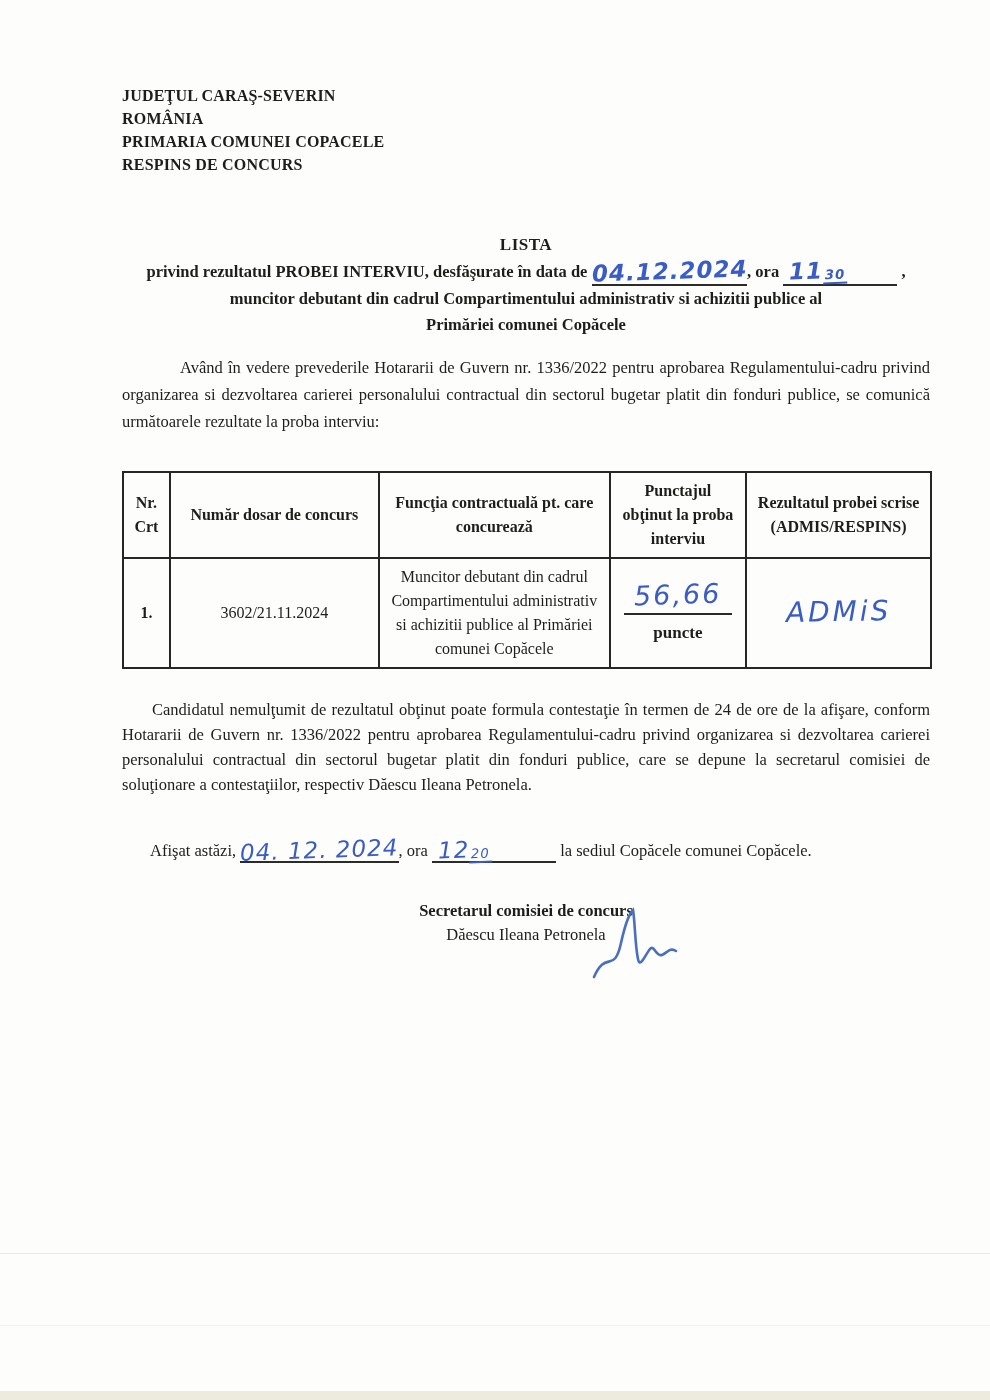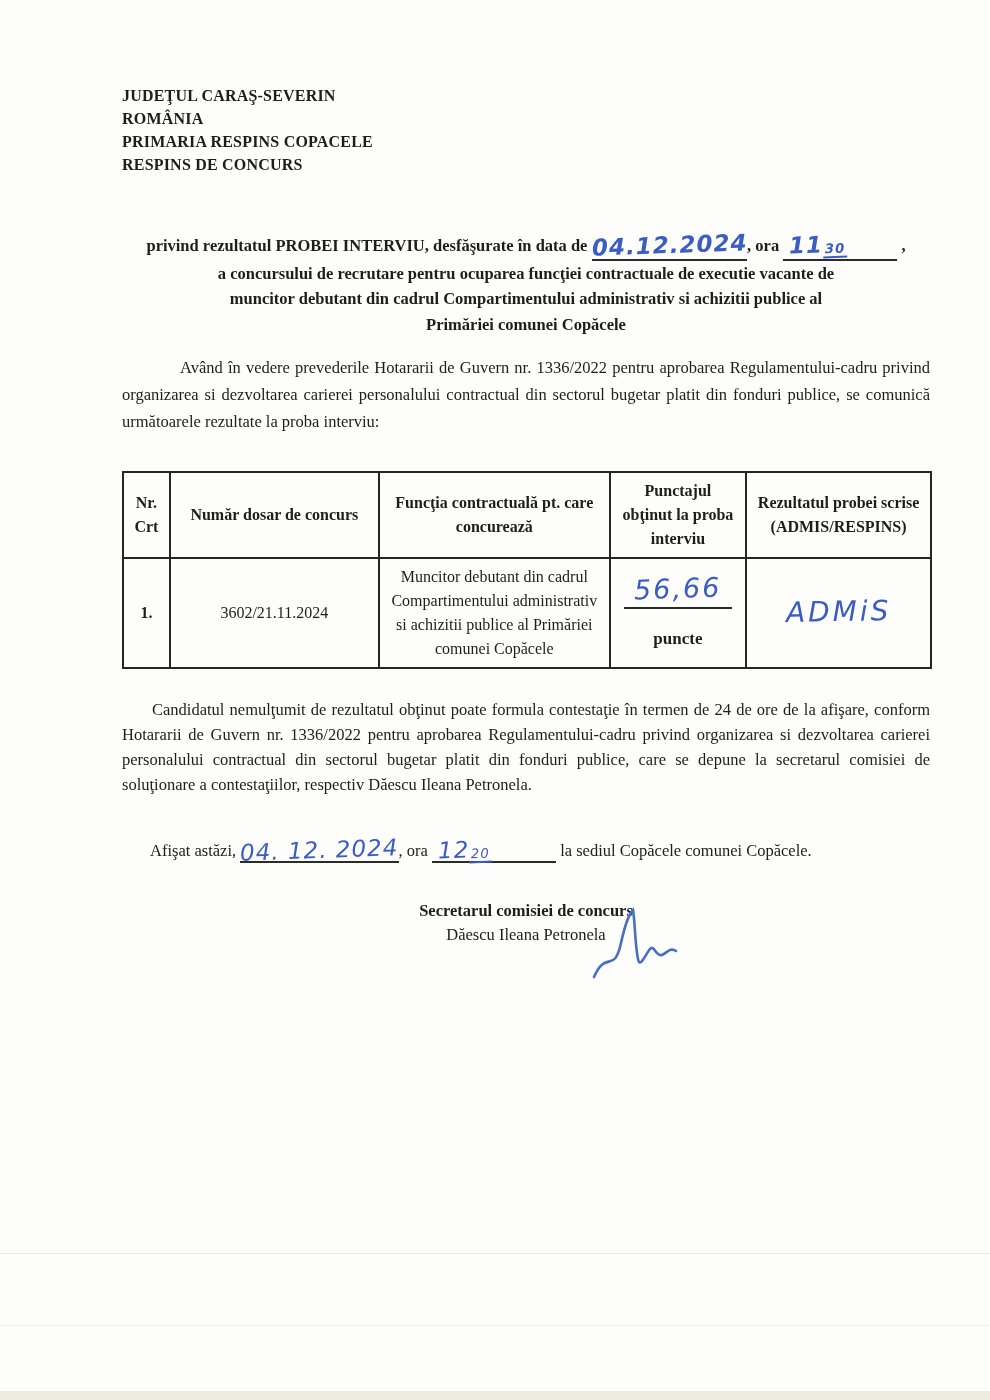--- a/index.html
+++ b/index.html
@@ -72,21 +72,21 @@
   .col-functia{width:28.6%;}
   .col-punctaj{width:16.9%;}
   .col-rezultat{width:22.9%;}
   .score-box{display:inline-block;}
   .score-line{
     border-bottom:2px solid #2a2a26;
     padding:0 10px 2px 10px;
     text-align:left;
   }
   .score-hw{font-size:27px;letter-spacing:2px;}
-  .score-unit{font-weight:bold;font-size:17px;padding-top:18px;}
+  .score-unit{font-weight:bold;font-size:17px;padding-top:6px;}
   .result-hw{font-size:28px;letter-spacing:3px;transform:rotate(-1deg);}
 
   
   .afisat{margin-top:40px;font-size:16.5px;padding-left:28px;}
   .afisat .blank{min-width:130px;}
 
   
   .sig-block{margin-top:36px;text-align:center;font-size:16.5px;line-height:24px;position:relative;}
   .sig-role{font-weight:bold;}
   .sig-svg{position:absolute;left:468px;top:6px;}
@@ -101,32 +101,32 @@
 </style>
 </head>
 <body>
 
 <div class="page" data-interactable="false">
   <div class="content" data-interactable="false">
 
     <div class="org-header" data-interactable="false">
       <div data-interactable="false">JUDEŢUL CARAŞ-SEVERIN</div>
       <div data-interactable="false">ROMÂNIA</div>
-      <div data-interactable="false">PRIMARIA RESPINS COPACELE</div>
+      <div data-interactable="false">PRIMARIA COMUNEI COPACELE</div>
       <div data-interactable="false">RESPINS DE CONCURS</div>
     </div>
 
     <div class="title-block" data-interactable="false">
+      <div class="t1" data-interactable="false">LISTA</div>
       <div data-interactable="false">
         <span data-interactable="false">privind rezultatul PROBEI INTERVIU, desfăşurate în data de</span>
         <span class="blank" style="min-width:138px;" data-interactable="false"><span class="hw" style="font-size:23px;" data-interactable="false">04.12.2024</span></span><span data-interactable="false">, ora</span>
         <span class="blank" style="min-width:108px;text-align:left;padding-left:6px;" data-interactable="false"><span class="hw" style="font-size:23px;" data-interactable="false">11</span><span class="hw sup-hw" data-interactable="false">30</span></span>
         <span data-interactable="false">,</span>
       </div>
-      <div data-interactable="false">a concursului de recrutare pentru ocuparea funcţiei contractuale de executie vacante de</div>
       <div data-interactable="false">muncitor debutant din cadrul Compartimentului administrativ si achizitii publice al</div>
       <div data-interactable="false">Primăriei comunei Copăcele</div>
     </div>
 
     <p class="para intro" data-interactable="false">Având în vedere prevederile Hotararii de Guvern nr. 1336/2022 pentru aprobarea Regulamentului-cadru privind organizarea si dezvoltarea carierei personalului contractual din sectorul bugetar platit din fonduri publice, se  comunică următoarele rezultate la proba interviu:</p>
 
     <table class="results-table" data-interactable="false">
       <colgroup>
         <col class="col-nr">
           <col class="col-dosar">

